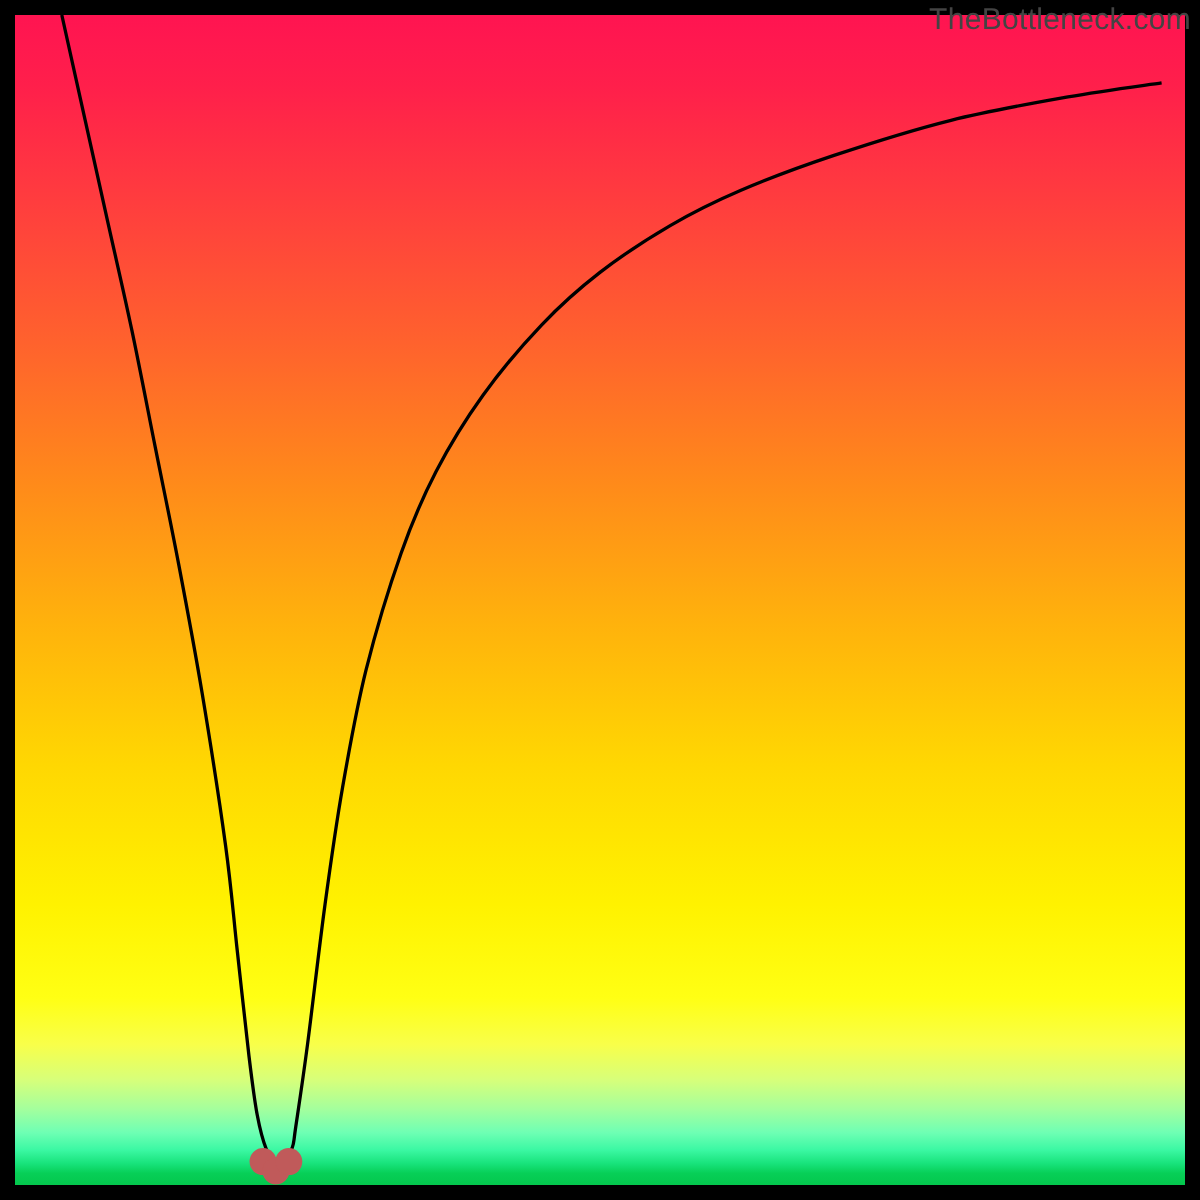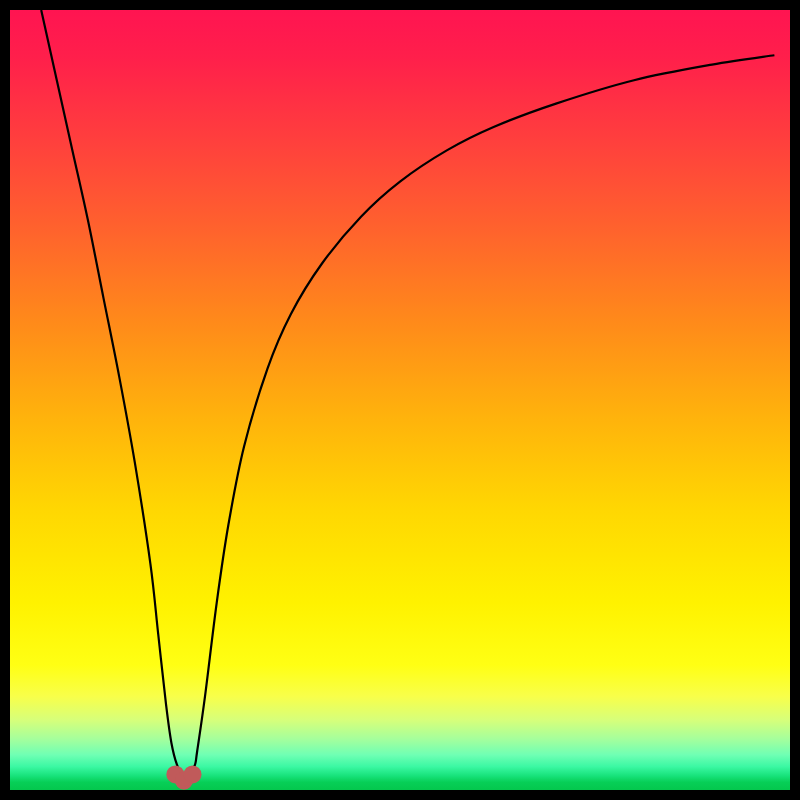--- a/index.html
+++ b/index.html
@@ -78,13 +78,14 @@
       <path id="curve-path" fill="none" stroke="#000000" stroke-width="2.2" d="M 31.20 0.00 C 33.80 11.70, 41.60 46.80, 46.80 70.20 C 52.00 93.60, 57.20 117.00, 62.40 140.40 C 67.60 163.80, 72.80 185.90, 78.00 210.60 C 83.20 235.30, 88.40 262.60, 93.60 288.60 C 98.80 314.60, 104.00 339.30, 109.20 366.60 C 114.40 393.90, 119.60 421.20, 124.80 452.40 C 130.00 483.60, 136.50 525.20, 140.40 553.80 C 144.30 582.40, 145.60 600.60, 148.20 624.00 C 150.80 647.40, 153.79 676.00, 156.00 694.20 C 158.21 712.40, 159.51 722.80, 161.46 733.20 C 163.41 743.60, 165.62 751.40, 167.70 756.60 C 169.78 761.80, 171.99 763.36, 173.94 764.40 C 175.89 765.44, 177.58 764.40, 179.40 762.84 C 181.22 761.28, 183.56 758.68, 184.86 755.04 C 186.16 751.40, 185.51 752.44, 187.20 741.00 C 188.89 729.56, 191.75 711.10, 195.00 686.40 C 198.25 661.70, 202.80 621.40, 206.70 592.80 C 210.60 564.20, 213.85 540.80, 218.40 514.80 C 222.95 488.80, 227.50 462.80, 234.00 436.80 C 240.50 410.80, 249.60 380.90, 257.40 358.80 C 265.20 336.70, 271.70 321.75, 280.80 304.20 C 289.90 286.65, 300.30 269.75, 312.00 253.50 C 323.70 237.25, 338.00 220.35, 351.00 206.70 C 364.00 193.05, 375.70 182.65, 390.00 171.60 C 404.30 160.55, 421.20 149.50, 436.80 140.40 C 452.40 131.30, 465.40 124.80, 483.60 117.00 C 501.80 109.20, 522.60 101.40, 546.00 93.60 C 569.40 85.80, 598.00 76.70, 624.00 70.20 C 650.00 63.70, 678.60 58.76, 702.00 54.60 C 725.40 50.44, 754.00 46.80, 764.40 45.24"></path>
     </svg>
     <svg class="markers" viewBox="0 0 780 780" preserveAspectRatio="none">
       <g id="marker-group">
           <circle cx="165.36" cy="764.40" r="9" fill="#c05a5a"></circle>
           <circle cx="173.94" cy="770.64" r="9" fill="#c05a5a"></circle>
           <circle cx="182.52" cy="764.40" r="9" fill="#c05a5a"></circle>
         </g>
     </svg>
   </div>
+  <div class="watermark">TheBottleneck.com</div>
 </div>
 
 </body></html>

